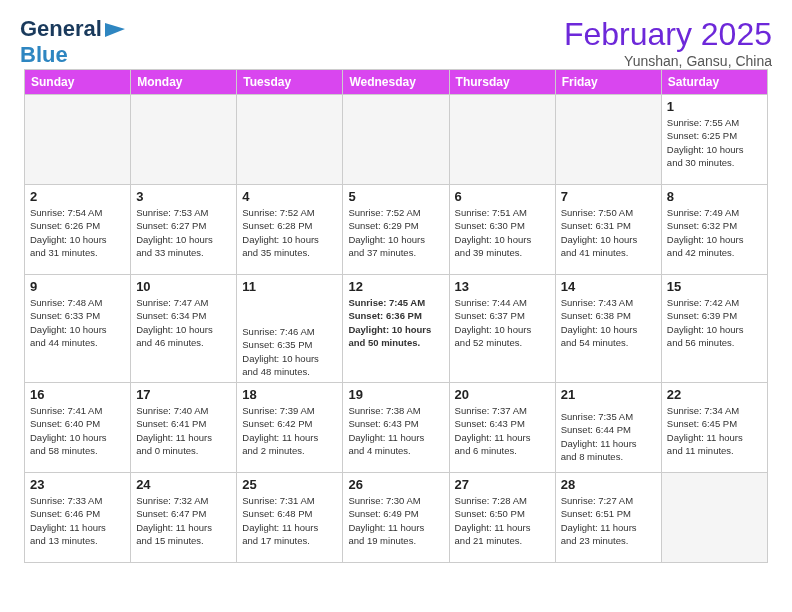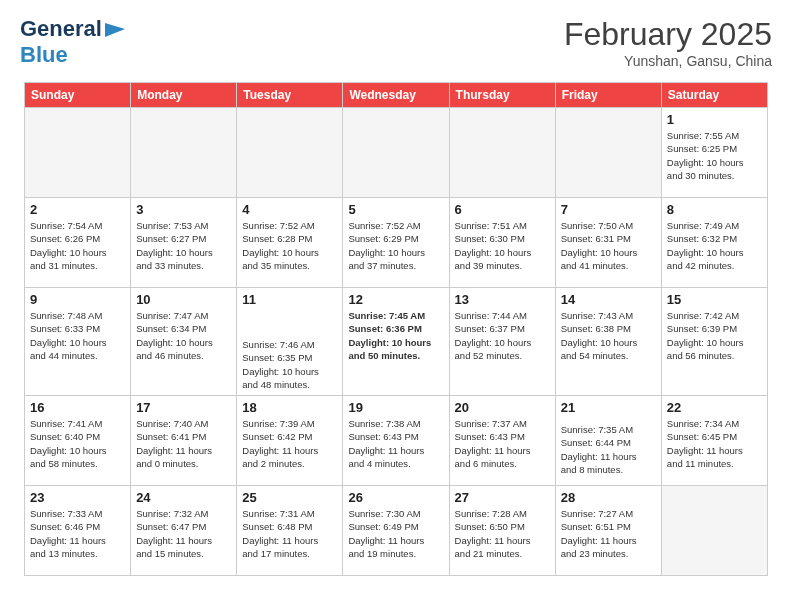--- a/index.html
+++ b/index.html
@@ -1,25 +1,25 @@
 <!DOCTYPE html>
 <html><head>
   <meta charset="utf-8">
   <style>
     * { margin: 0; padding: 0; box-sizing: border-box; }
     body { width: 792px; height: 612px; font-family: Arial, sans-serif; background: #fff; overflow: hidden; }
     
-    .header { padding: 16px 20px 13px 20px; display: flex; align-items: flex-start; justify-content: space-between; }
+    .header { padding: 16px 20px 0 20px; display: flex; align-items: flex-start; justify-content: space-between; }
     
     .title-section { text-align: right; }
     
     .calendar { width: 100%; border-collapse: collapse; margin: 0 12px; width: calc(100% - 24px); }
     .cal-wrap { padding: 0 12px 8px 12px; }
     
-    .day-header { background: #ef4444; color: white; text-align: left; padding: 5px 6px; font-size: 12px; font-weight: bold; border: 1px solid #ccc; }
+    .day-header { background: #d946ef; color: white; text-align: left; padding: 5px 6px; font-size: 12px; font-weight: bold; border: 1px solid #ccc; }
     
     .day-cell { border: 1px solid #ccc; vertical-align: top; padding: 4px 5px; width: 14.28%; height: 90px; background: #fff; }
     .day-cell.empty { background: #f5f5f5; }
     
     .day-num { font-size: 13px; font-weight: bold; color: #222; margin-bottom: 2px; }
     .day-info { font-size: 9.5px; color: #333; line-height: 1.4; }
     
     .logo-container { display: flex; flex-direction: column; }
     .logo-row { display: flex; align-items: center; }
   </style>
@@ -32,21 +32,21 @@
       <span style="font-size:22px;font-weight:bold;color:#1a3a5c;">General</span>
       <svg width="22" height="18" viewBox="0 0 22 18" style="margin-left:3px;margin-top:2px;">
         <polygon points="0,2 0,16 20,8" fill="#2e86c1"></polygon>
       </svg>
     </div>
     <div>
       <span style="font-size:22px;font-weight:bold;color:#2e86c1;">Blue</span>
     </div>
   </div>
   <div class="title-section">
-    <div style="font-size:32px;color:#404040;font-weight:normal;">February 2025</div>
+    <div style="font-size:32px;color:#6d28d9;font-weight:normal;">February 2025</div>
     <div style="font-size:14px;color:#555;">Yunshan, Gansu, China</div>
   </div>
 </div>
 
 <div class="cal-wrap">
   <table class="calendar">
     <thead>
       <tr>
       <th class="day-header">Sunday</th>
           <th class="day-header">Monday</th>

